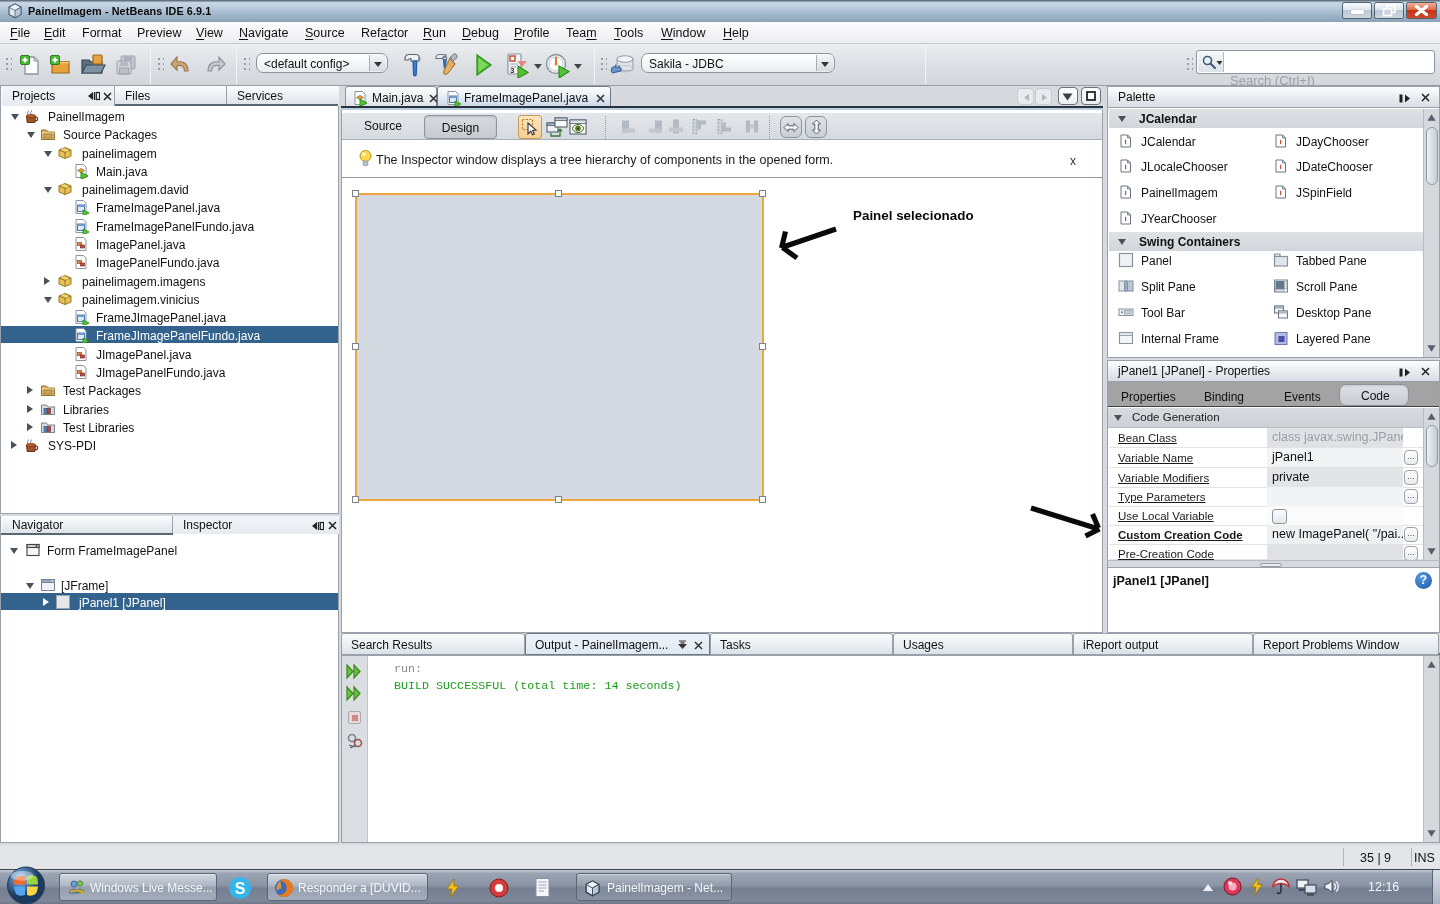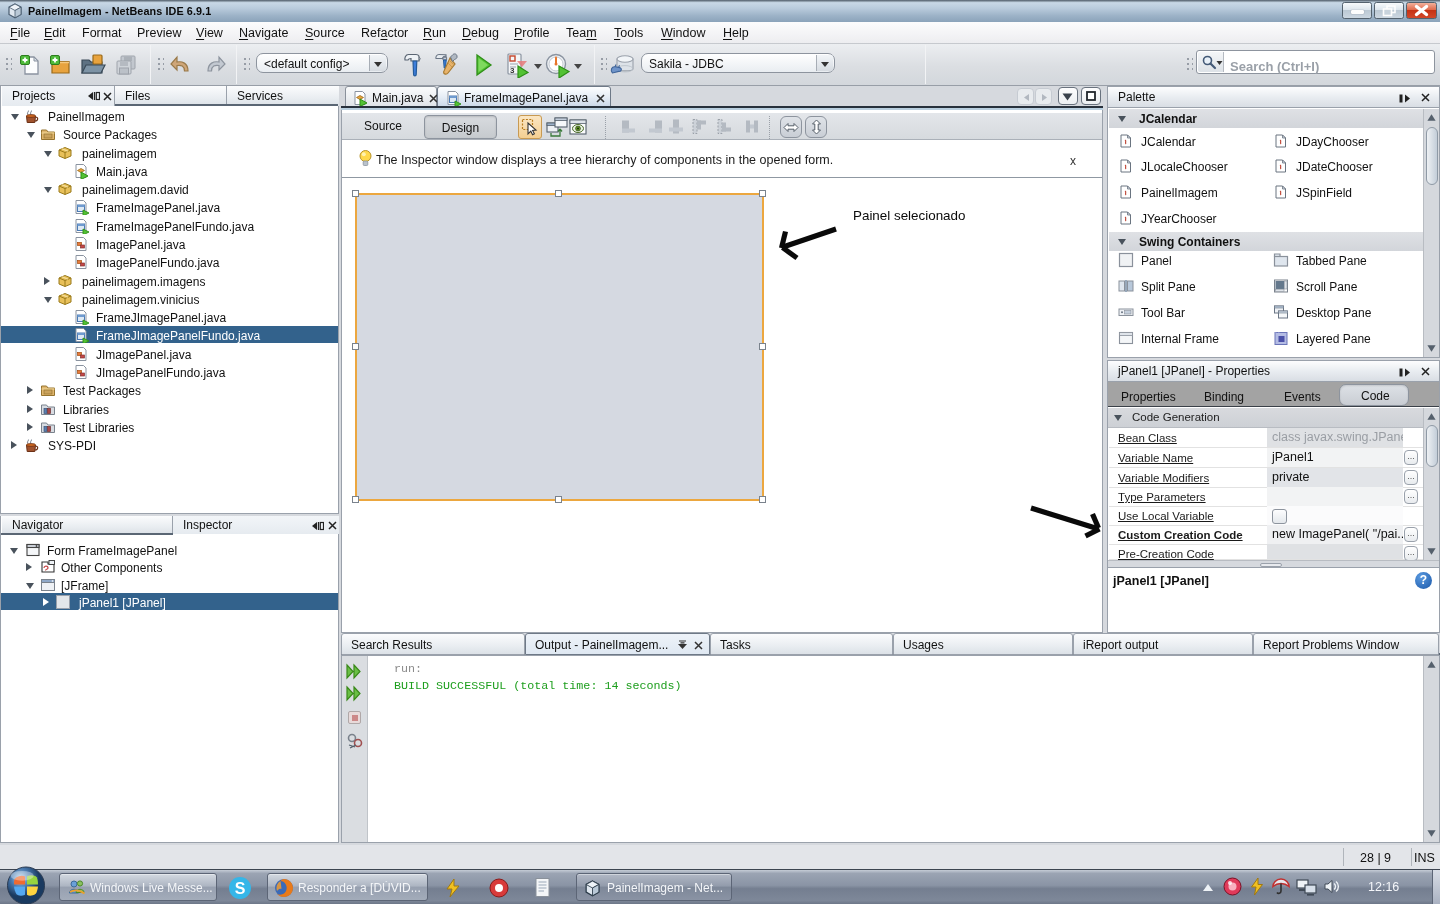--- a/index.html
+++ b/index.html
@@ -28,21 +28,21 @@
 .grip { position:absolute; top:13px; width:7px; height:16px;
   background-image:radial-gradient(circle at 2px 2px,#979da6 1.1px,transparent 1.4px);
   background-size:5px 5px; }
 .ticn { position:absolute; }
 .combo { position:absolute; height:20px; background:linear-gradient(180deg,#ffffff,#e9edf1); border:1px solid #8d949e; border-radius:7px; font-size:12px; }
 .combo .ctext { position:absolute; left:7px; top:3px; color:#111; }
 .combo .cbtn { position:absolute; right:1px; top:1px; bottom:1px; width:17px; border-left:1px solid #a7adb5; background:linear-gradient(180deg,#f2f5f8,#d6dbe1); border-radius:0 2px 2px 0;}
 .combo .cbtn:after { content:""; position:absolute; left:4px; top:7px; border-left:4.5px solid transparent; border-right:4.5px solid transparent; border-top:5px solid #333; }
 #searchbox { position:absolute; left:1196px; top:6px; width:239px; height:24px; background:#fff; border:1px solid #8d949e; border-radius:3px; }
 #searchbox .sicon { position:absolute; left:1px; top:1px; width:26px; height:20px; background:linear-gradient(180deg,#f4f6f8,#dde2e7); border-right:1px solid #b5bac1; border-radius:2px 0 0 2px; }
-#searchbox .stext { position:absolute; left:33px; top:8px; color:#9aa0a8; font-size:13px;font-weight:bold; }
+#searchbox .stext { position:absolute; left:33px; top:22px; color:#9aa0a8; font-size:13px; }
 
 
 .panel { position:absolute; background:#fff; border:1px solid #9aa1ab; }
 .htitle { position:absolute; left:0; top:0; right:0; height:21px; background:linear-gradient(180deg,#fdfdfe 0%,#e9edf1 50%,#d9dee4 100%); border-bottom:1px solid #9aa1ab; font-size:12px; padding:3px 0 0 10px; }
 
 
 .vtab { position:absolute; top:0; height:20px; border-right:1px solid #9aa1ab; padding:3px 0 0 10px; font-size:12px; color:#111; background:linear-gradient(180deg,#fbfcfd 0%,#e9edf1 60%,#dce1e7 100%); }
 .vtab.sel { background:linear-gradient(180deg,#f2f5f8 0%,#e6ebf0 100%); }
 
 
@@ -482,27 +482,20 @@
   </div>
   <div style="position:absolute;left:0;top:17px;width:172px;height:2px;background:#5a6674"></div>
 <div style="position:absolute;left:0;top:19px;right:0;bottom:0;background:#fff;overflow:hidden" id="ntree">
 <div class="trow" style="top:6px">
         <div class="arr down" style="left:9px"></div>
         <svg class="ticon" style="left:24px" width="16" height="16" viewBox="0 0 16 16">
           <use href="#sym-formroot"></use>
         </svg>
         <div class="lbl" style="left:46px">Form FrameImagePanel</div>
       </div>
-<div class="trow" style="top:23px">
-        <div class="arr right" style="left:25px"></div>
-        <svg class="ticon" style="left:39px" width="16" height="16" viewBox="0 0 16 16">
-          <use href="#sym-otherc"></use>
-        </svg>
-        <div class="lbl" style="left:60px">Other Components</div>
-      </div>
 <div class="trow" style="top:41px">
         <div class="arr down" style="left:25px"></div>
         <svg class="ticon" style="left:39px" width="16" height="16" viewBox="0 0 16 16">
           <use href="#sym-frame"></use>
         </svg>
         <div class="lbl" style="left:60px">[JFrame]</div>
       </div>
 <div class="trow sel" style="top:58px">
         <div class="arr right" style="left:42px"></div>
         <div style="position:absolute;left:55px;top:2px;width:14px;height:14px;background:#e4e7ea;border:1px solid #9aa1ab"></div>
@@ -624,21 +617,21 @@
     <circle cx="7.5" cy="7" r="5.5" fill="#ffd84a" stroke="#b8942a" stroke-width="1"></circle>
     <circle cx="5.8" cy="5.2" r="2" fill="#fff2b0"></circle>
     <rect x="5.2" y="12" width="4.6" height="4.5" rx="1" fill="#b9c2cc" stroke="#8a939e" stroke-width="0.8"></rect>
   </svg>
   <div style="position:absolute;left:34px;top:13px;font-size:12.5px;color:#1a1a1a">The Inspector window displays a tree hierarchy of components in the opened form.</div>
   <div style="position:absolute;left:728px;top:14px;font-size:12px;color:#333">x</div>
 </div>
 
 <div id="canvas" style="position:absolute;left:342px;top:178px;width:760px;height:454px;background:#fff;overflow:hidden">
   <div style="position:absolute;left:13px;top:15px;width:409px;height:308px;background:#d5d9e1;border:2px solid #eca73f"></div>
-  <div style="position:absolute;left:511px;top:30px;font-size:13.4px;font-weight:normal;color:#0a0a0a">Painel selecionado</div>
+  <div style="position:absolute;left:511px;top:30px;font-size:13.4px;font-weight:bold;color:#0a0a0a">Painel selecionado</div>
   <svg style="position:absolute;left:0;top:0" width="760" height="454" viewBox="0 0 760 454">
     <g stroke="#0a0a0a" stroke-width="5.2" fill="none">
       <path d="M494 51 L441 69"></path>
       <path d="M443.5 53.5 L439.5 70"></path>
       <path d="M440.5 69.5 L455 80"></path>
       <path d="M689 330 L755 350.5"></path>
       <path d="M750.5 336 L756.5 350"></path>
       <path d="M743.5 358 L757.5 351"></path>
     </g>
   </svg>
@@ -903,21 +896,21 @@
         <path d="M6 2 L10.5 9 L1.5 9 Z" fill="#55606c"></path>
       </svg>
     <svg class="sarrow" style="bottom:3px" width="12" height="11" viewBox="0 0 12 11">
         <path d="M6 9 L10.5 2 L1.5 2 Z" fill="#55606c"></path>
       </svg>
   </div>
 </div>
 
 <div id="statusbar">
   <div style="position:absolute;left:1343px;top:3px;width:1px;height:18px;background:#b0b5bb"></div>
-  <div style="position:absolute;left:1360px;top:6px;font-size:12.5px">28 | 9</div>
+  <div style="position:absolute;left:1360px;top:6px;font-size:12.5px">35 | 9</div>
   <div style="position:absolute;left:1411px;top:3px;width:1px;height:18px;background:#b0b5bb"></div>
   <div style="position:absolute;left:1414px;top:6px;font-size:12.5px">INS</div>
 </div>
 
 <div id="taskbar">
   <svg style="position:absolute;left:6px;top:-4px" width="40" height="39" viewBox="0 0 40 40">
     <circle cx="20" cy="20" r="19" fill="url(#orbg)" stroke="#2a3a50" stroke-width="1"></circle>
     <defs>
     <radialGradient id="orbg" cx="0.35" cy="0.3">
           <stop offset="0" stop-color="#b8d8f0"></stop>

